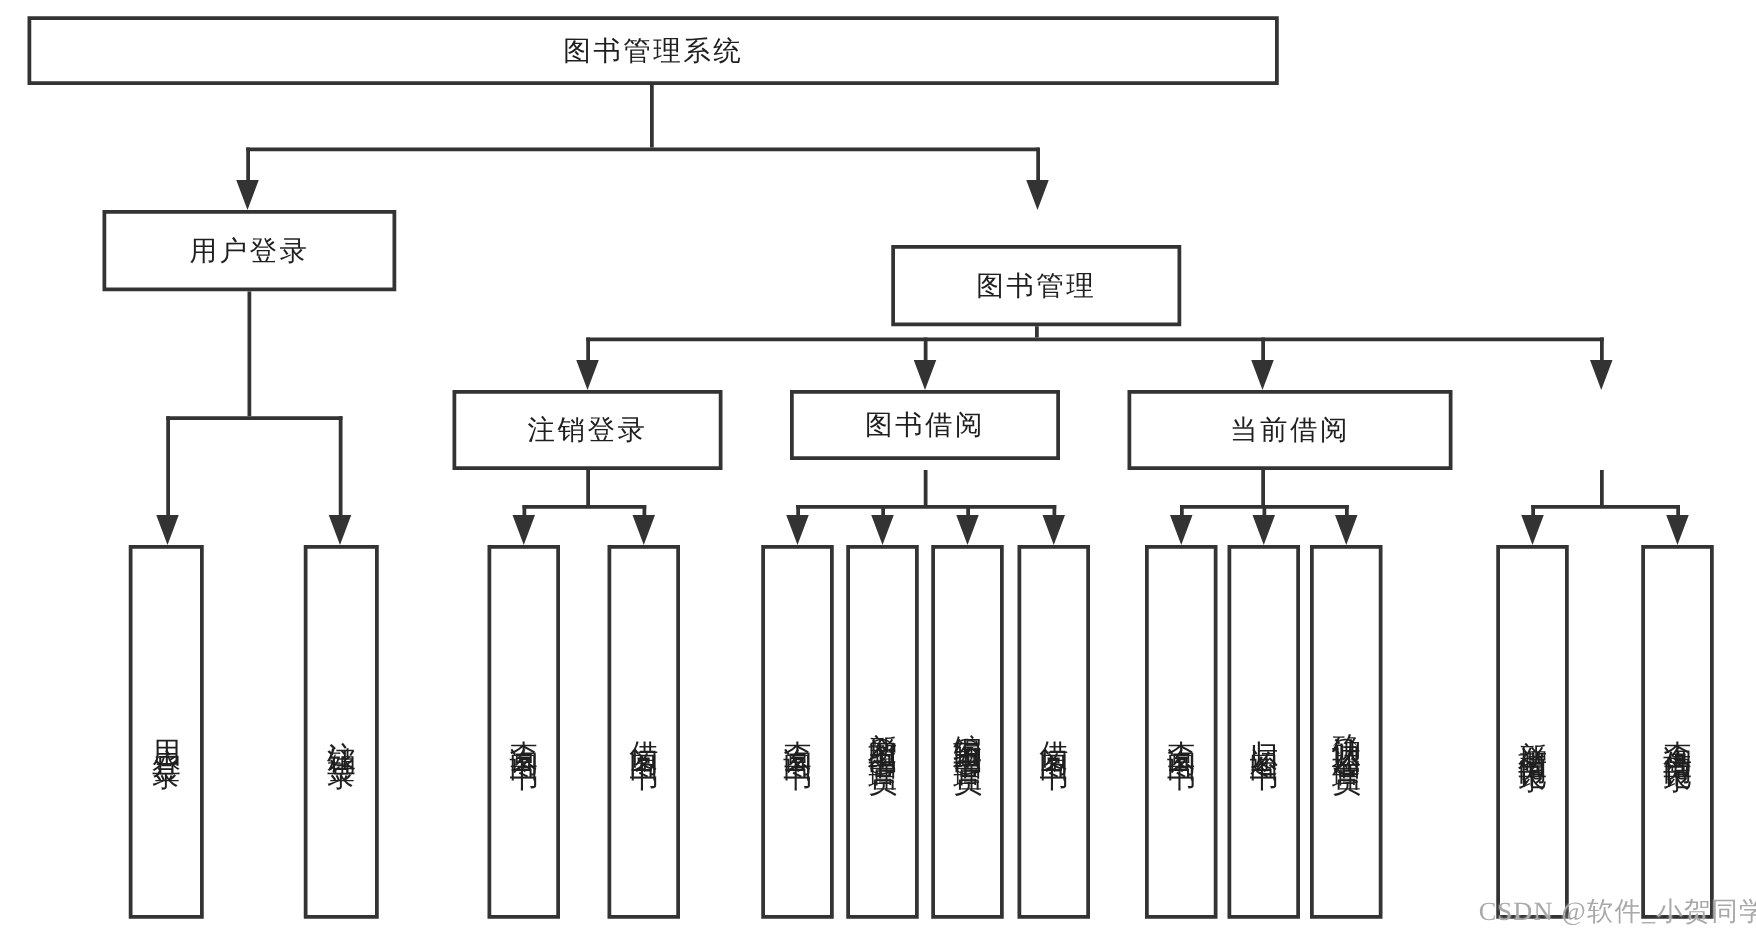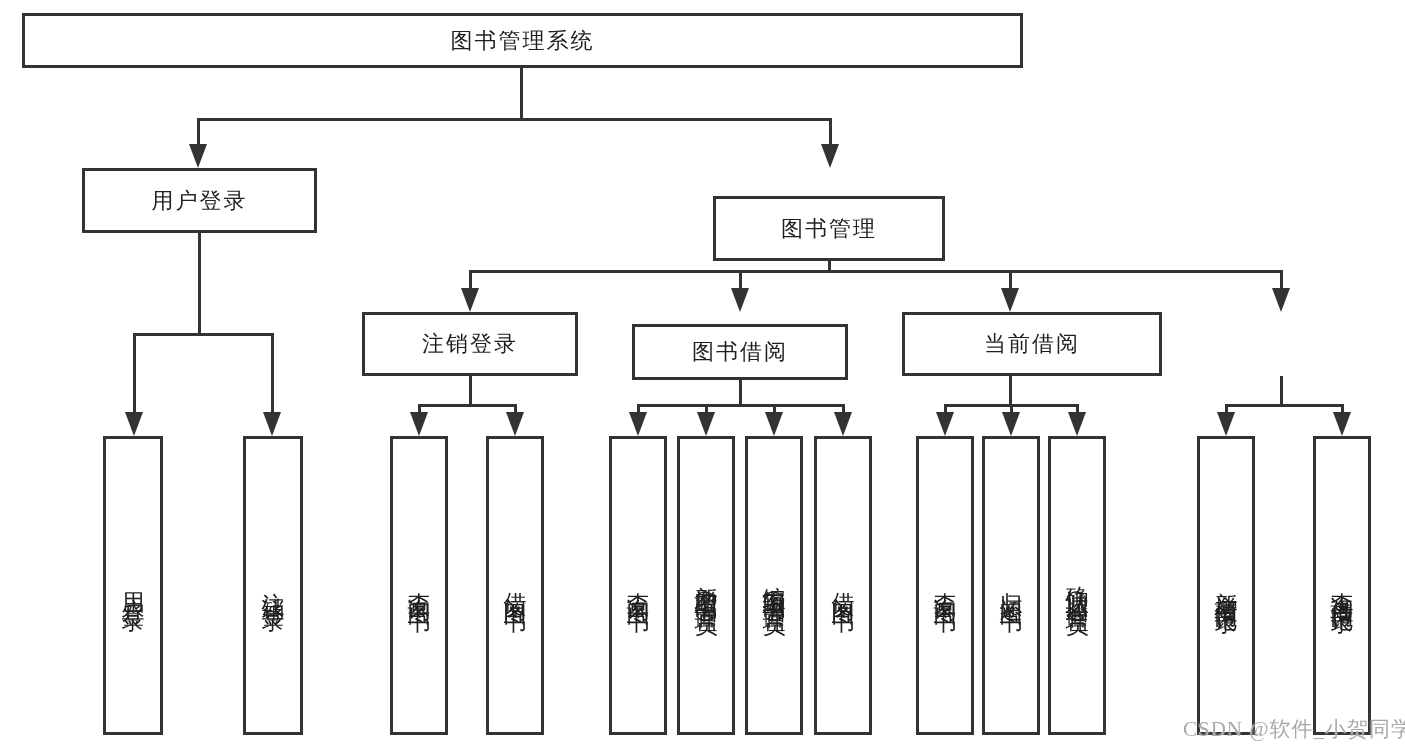--- a/index.html
+++ b/index.html
@@ -127,21 +127,21 @@
   <div class="node hnode" style="left:82px; top:168px; width:235px; height:65px;">
     <span>用户登录</span>
   </div>
   <div class="node hnode" style="left:713px; top:168px; width:232px; height:65px;margin-top:28px;">
     <span>图书管理</span>
   </div>
 
   <div class="node hnode" style="left:362px; top:312px; width:216px; height:64px;">
     <span>注销登录</span>
   </div>
-  <div class="node hnode" style="left:632px; top:324px; width:216px; height:56px;">
+  <div class="node hnode" style="left:632px; top:312px; width:216px; height:56px;">
     <span>图书借阅</span>
   </div>
   <div class="node hnode" style="left:902px; top:312px; width:260px; height:64px;">
     <span>当前借阅</span>
   </div>
 
   <div class="node leaf" style="left:103px; top:436px; width:60px; height:299px;">
     <span>用户登录</span>
   </div>
   <div class="node leaf" style="left:243px; top:436px; width:60px; height:299px;">

